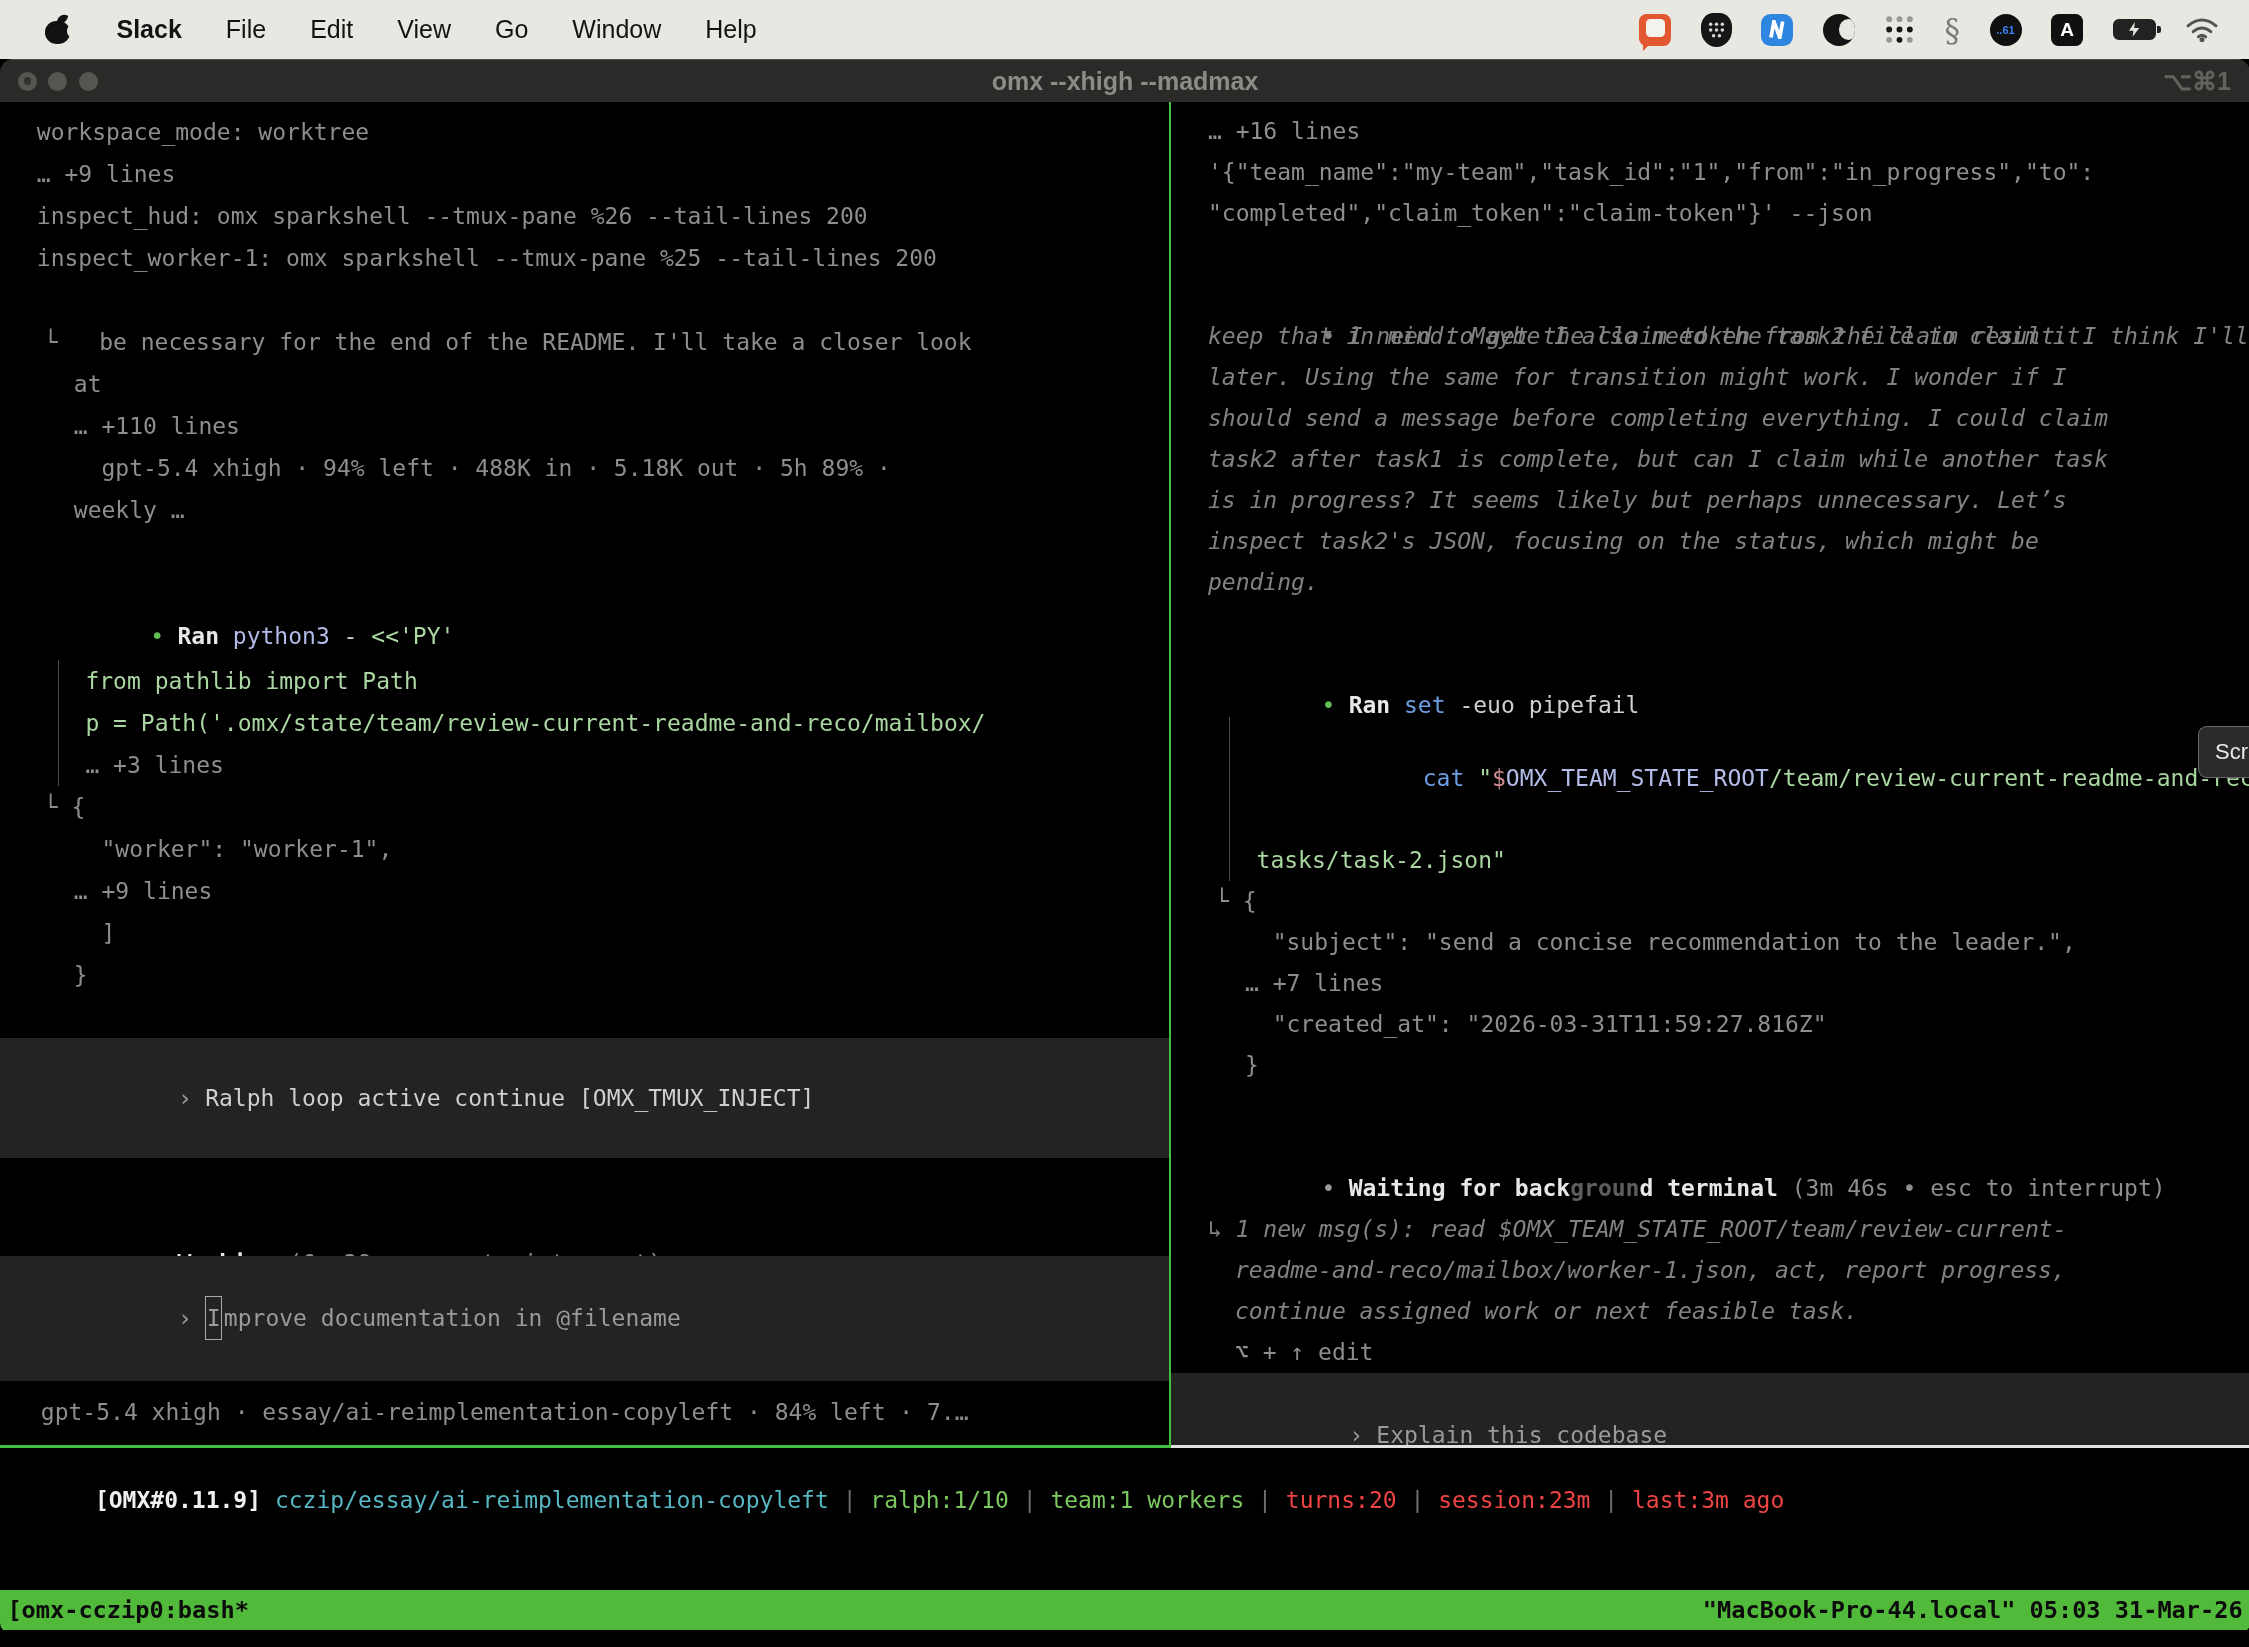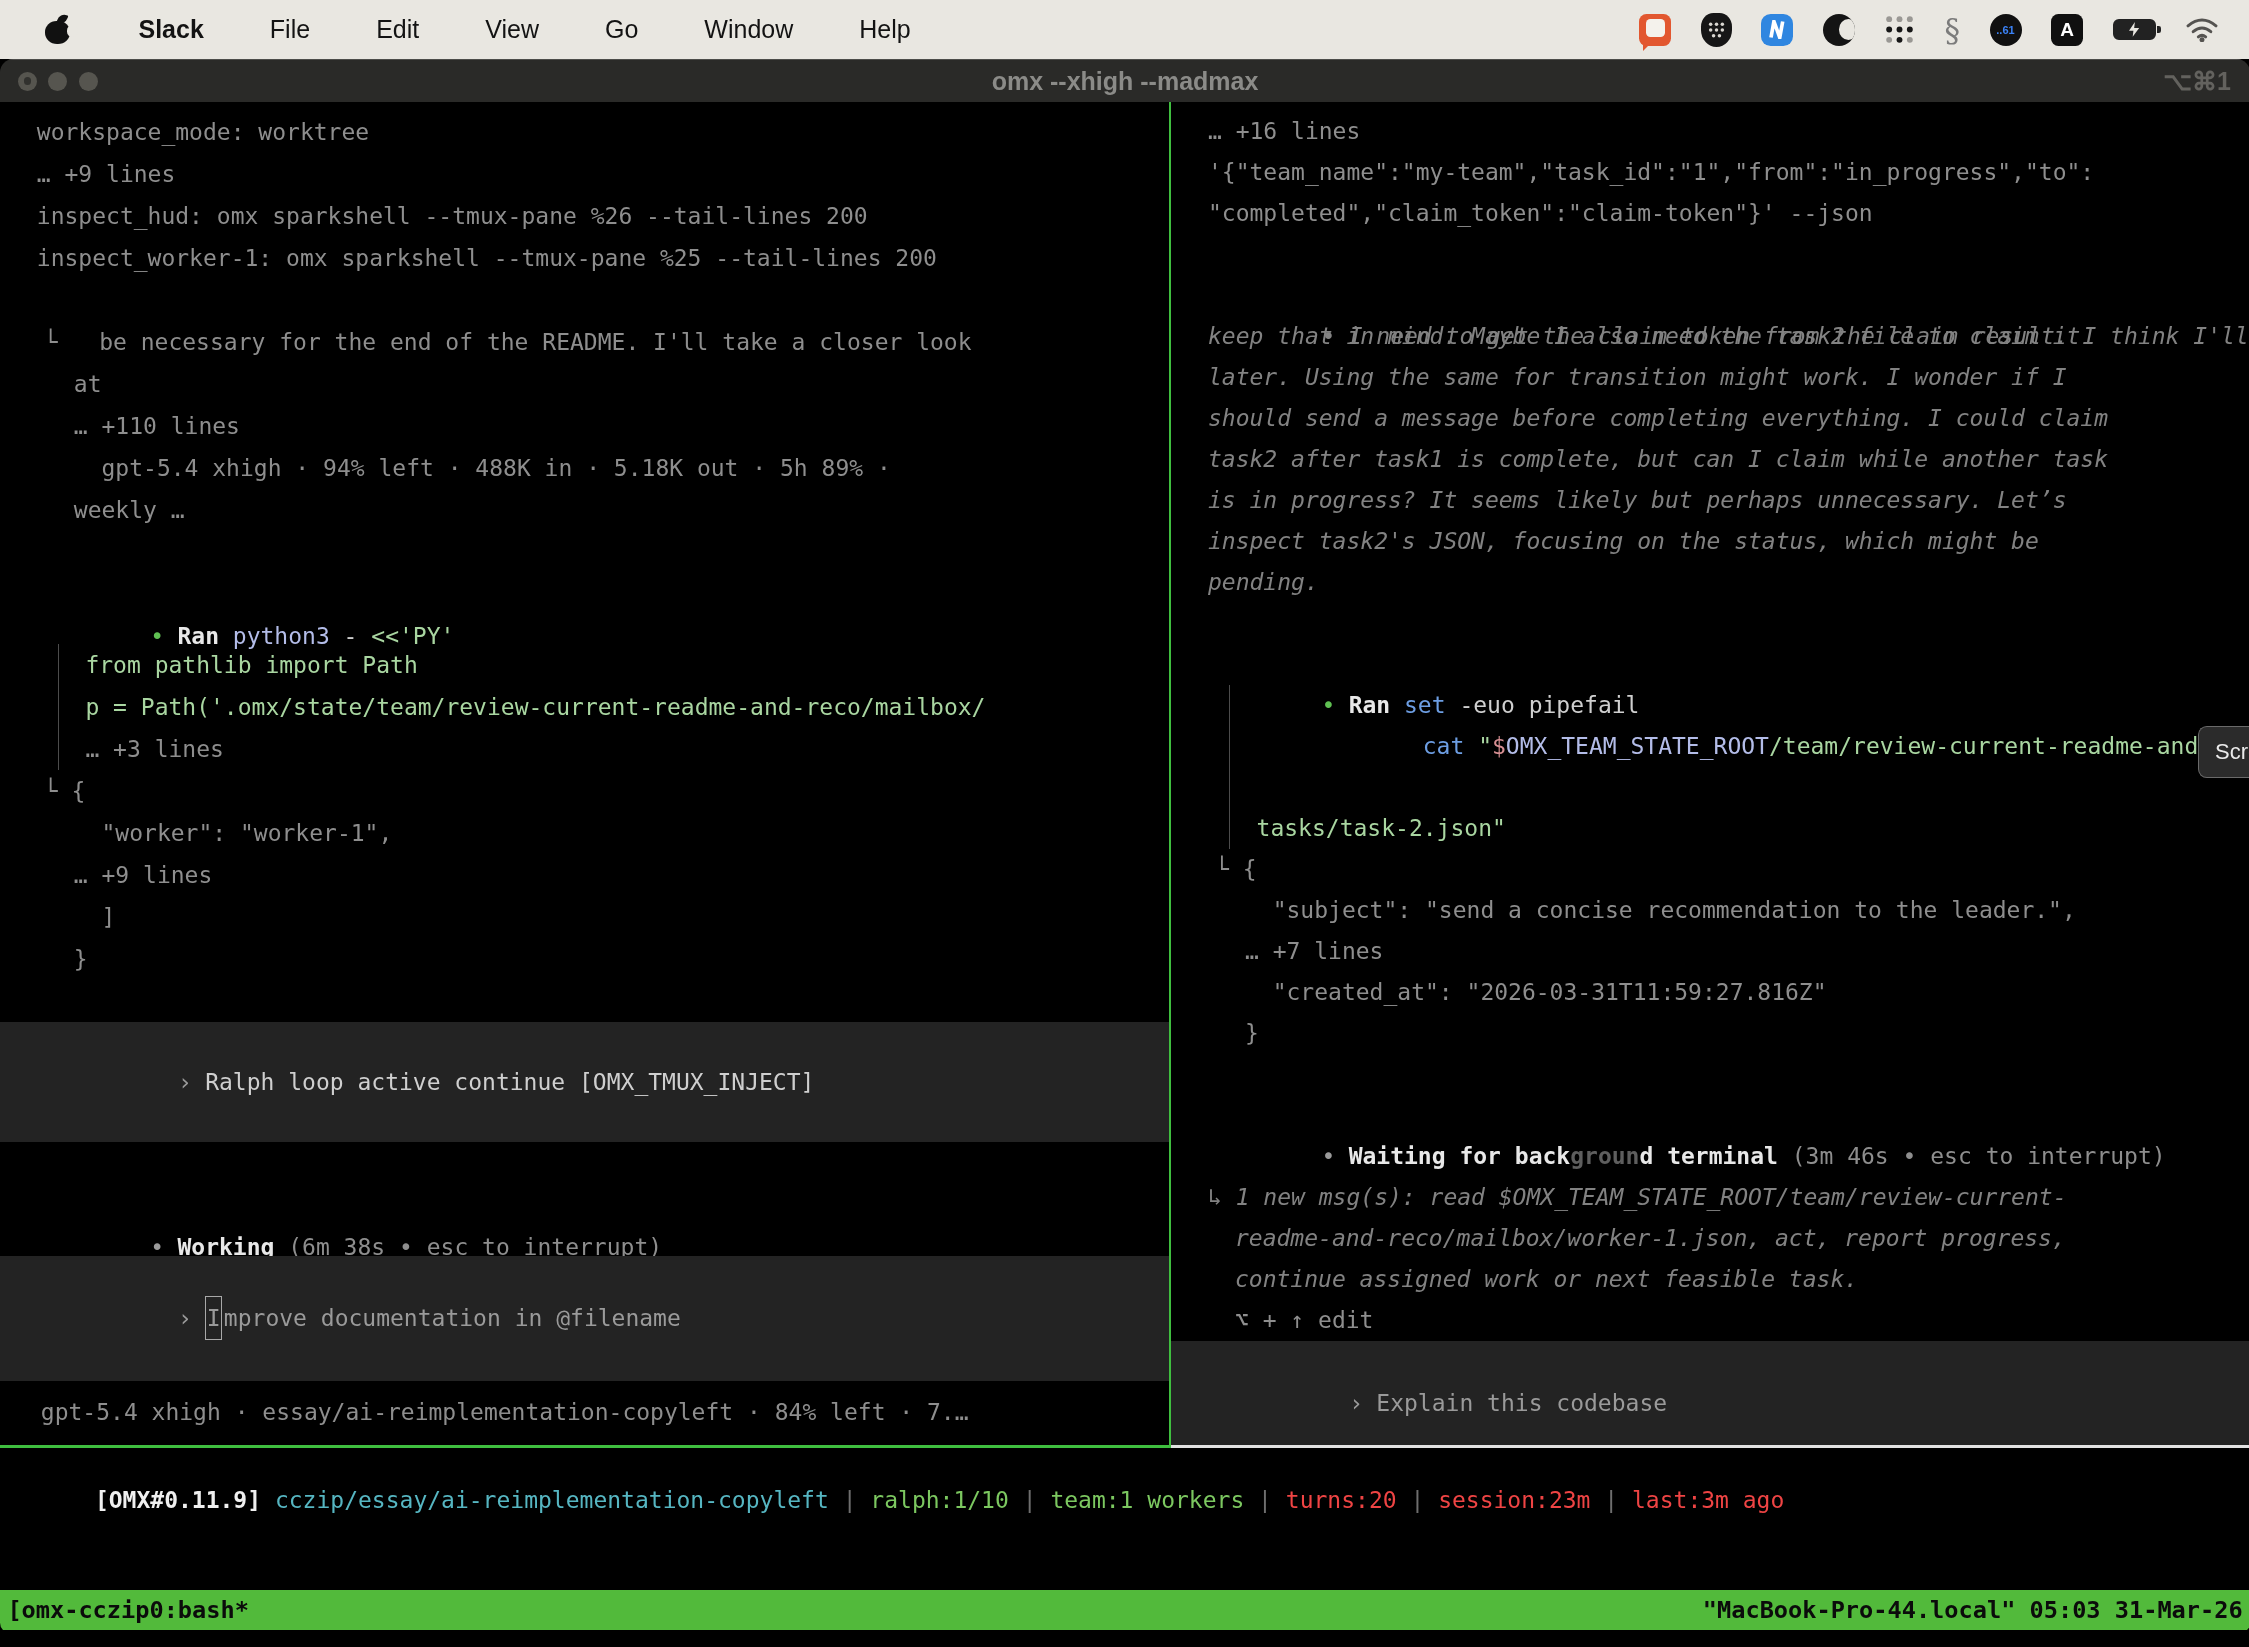--- a/index.html
+++ b/index.html
@@ -4,21 +4,21 @@
 <style>
   * { margin:0; padding:0; box-sizing:border-box; }
   html,body { background:#000; }
   .screen { position:relative; width:2250px; height:1648px; overflow:hidden;
             background:#000; font-family:"DejaVu Sans Mono", monospace; }
 
   
   .menubar { height:59px; background:#e9e7e1; display:flex; align-items:center;
              justify-content:space-between; font-family:"Liberation Sans", sans-serif;
              color:#131313; font-size:25px; }
-  .mb-left { display:flex; align-items:center; gap:66px; padding-left:43px; }
+  .mb-left { display:flex; align-items:center; gap:44px; padding-left:43px; }
   .mb-app { font-weight:700; }
   .mb-item { font-weight:400; }
   .apple { position:relative; width:29.5px; height:32px; display:inline-block; }
   .apple .body { position:absolute; left:1.5px; top:7.4px; width:25px; height:23.6px;
                  background:#111; border-radius:46% 46% 48% 48%; }
   .apple .bite { position:absolute; right:-5.9px; top:11.8px; width:11.8px; height:11.8px;
                  background:#e9e7e1; border-radius:50%; }
   .apple .leaf { position:absolute; left:14.8px; top:0; width:8.9px; height:9.6px;
                  background:#111; border-radius:80% 10% 80% 10%; transform:rotate(20deg); }
   .mb-right { display:flex; align-items:center; gap:29.5px; padding-right:31px; }
@@ -68,21 +68,21 @@
   .pane.left  { width:1169px; padding:8.9px 0 11.8px 11.8px; border-bottom:3px solid #3fbe3f; }
   .divider { width:2.2px; background:#3fbe3f; }
   .pane.right { flex:1; padding:8.9px 0 11.8px 11.8px; border-bottom:3px solid #e2e2e2; }
   .ln { white-space:pre; line-height:42px; min-height:42px; }
   .pane.right .ln { line-height:41px; min-height:41px; }
   .inA { padding-left:25px; }
   .inB { padding-left:62px; }
   .inCorner { padding-left:32px; }
   .inB2 { padding-left:52px; }
   .inStat { padding-left:29px; }
-  .gut { border-left:1.5px solid #4c4c4c; margin-left:46px; }
+  .gut { border-left:1.5px solid #4c4c4c; margin-left:46px;margin-top:32px; }
   .gut .ln { padding-left:26.6px; }
   .bullet { display:inline-block; margin-right:13.3px; }
   .c-grnb { color:#5fc052; }
   .c-gryb { color:#9a9a9a; }
   .c-white { color:#e8e8e8; font-weight:700; }
   .c-blue { color:#6d9ee3; }
   .c-lav { color:#b3bce8; }
   .c-pink { color:#d78f93; }
   .c-org { color:#d9a366; }
   .c-str { color:#a9d6a1; }

